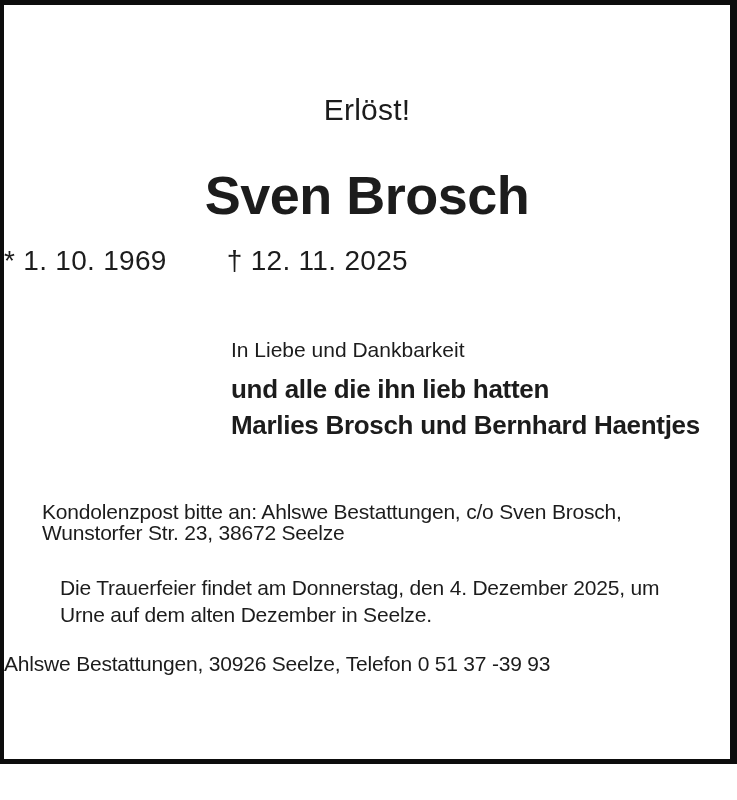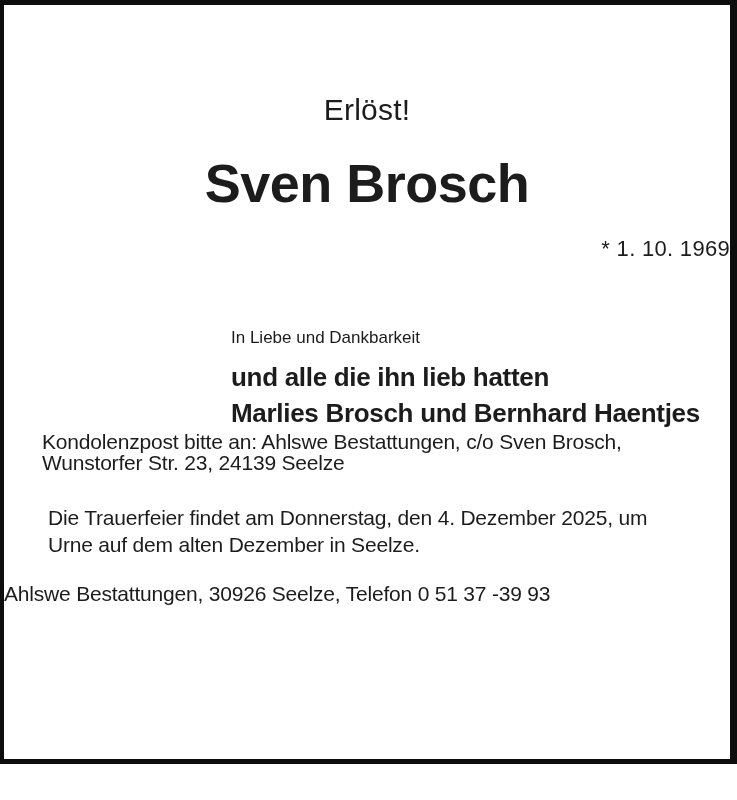--- a/index.html
+++ b/index.html
@@ -29,60 +29,61 @@
     overflow: hidden;
   }
   .epitaph {
     margin-top: 88px;
     text-align: center;
     font-size: 30px;
     line-height: 34px;
     letter-spacing: 0.2px;
   }
   .deceased-name {
-    margin-top: 26px;
+    margin-top: 38px;
     text-align: center;
     font-size: 54px;
     line-height: 60px;
     font-weight: bold;
     letter-spacing: -0.5px;
   }
   .dates-row {
     margin-top: 20px;
     display: flex;
-    justify-content: flex-end;
+    justify-content: flex-start;
     gap: 60px;
-    font-size: 22px;
+    font-size: 28px;
     line-height: 32px;
     letter-spacing: 0.3px;
   }
   .family-block {
     margin-top: 60px;
     margin-left: 227px;
   }
   .tribute-intro {
-    font-size: 17px;
+    font-size: 21px;
     line-height: 26px;
     margin-bottom: 8px;
   }
   .mourners-line {
     font-size: 26px;
     line-height: 36px;
     font-weight: bold;
     letter-spacing: -0.3px;
   }
   .condolence-block {
+    margin-top: 58px;
     margin-left: 38px;
     font-size: 21px;
     line-height: 21px;
     letter-spacing: -0.2px;
   }
   .service-block {
     margin-top: 32px;
-    margin-left: 44px;
+    margin-left: 56px;
     font-size: 21px;
     line-height: 26.5px;
     letter-spacing: -0.2px;
   }
   .footer-line {
     margin-top: 24px;
     font-size: 21px;
     line-height: 24px;
     letter-spacing: -0.2px;
   }
@@ -91,31 +92,32 @@
 <body>
 
 <div class="obituary-card">
 
   <div class="epitaph">Erlöst!</div>
 
   <div class="deceased-name">Sven Brosch</div>
 
   <div class="dates-row">
     <span>* 1. 10. 1969</span>
+    <span>† 12. 11. 2025</span>
   </div>
 
   <div class="family-block">
     <div class="tribute-intro">In Liebe und Dankbarkeit</div>
     <div class="mourners-line">und alle die ihn lieb hatten</div>
     <div class="mourners-line">Marlies Brosch und Bernhard Haentjes</div>
   </div>
 
   <div class="condolence-block">
     <div>Kondolenzpost bitte an: Ahlswe Bestattungen, c/o Sven Brosch,</div>
-    <div>Wunstorfer Str. 23, 24139 Seelze</div>
+    <div>Wunstorfer Str. 23, 38672 Seelze</div>
   </div>
 
   <div class="service-block">
     <div>Die Trauerfeier findet am Donnerstag, den 4. Dezember 2025, um</div>
     <div>Urne auf dem alten Dezember in Seelze.</div>
   </div>
 
   <div class="footer-line">Ahlswe Bestattungen, 30926 Seelze, Telefon 0 51 37 -39 93</div>
 
 </div>

